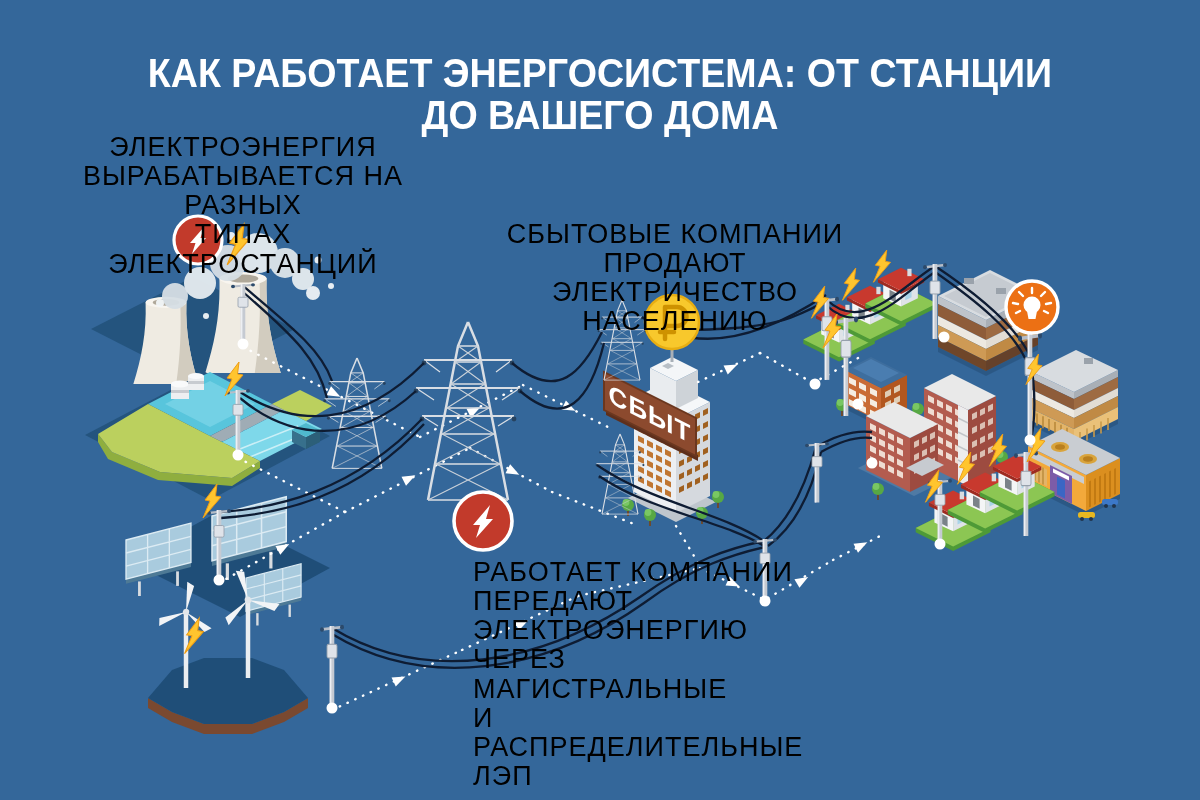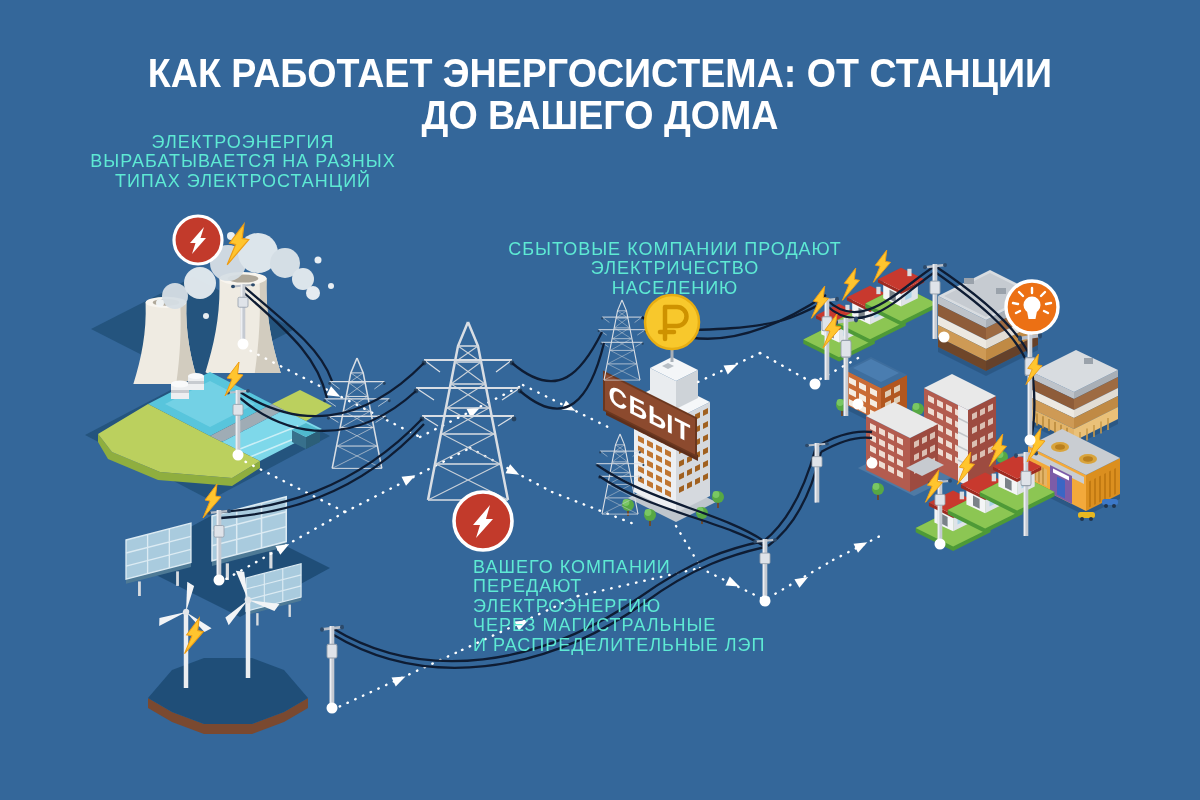--- a/index.html
+++ b/index.html
@@ -1,20 +1,20 @@
 <!DOCTYPE html>
 <html><head>
 <meta charset="utf-8">
 <style>
   html,body{margin:0;padding:0;background:#20405c;}
   .stage{position:relative;width:1200px;height:800px;overflow:hidden;
          background:#34679A;font-family:"Liberation Sans",sans-serif;}
   .stage svg{position:absolute;left:0;top:0;}
-  .txt{position:absolute;color:#5eead4;white-space:pre-line;
-       font-size:18px;line-height:1.08;letter-spacing:1px;font-weight:400;}
+  .txt{position:absolute;color:#000000;white-space:pre-line;
+       font-size:27px;line-height:1.08;letter-spacing:1px;font-weight:400;}
   .txt.center{text-align:center;}
   .title{position:absolute;left:0;right:0;top:52px;text-align:center;color:#FFFFFF;
          font-weight:700;font-size:40px;line-height:1.05;white-space:pre-line;
          transform:scaleX(.94);transform-origin:center top;letter-spacing:0;}
 </style>
 </head>
 <body>
 
 <div class="stage" style="background: rgb(52, 103, 154);">
 
@@ -553,22 +553,22 @@
           <line x1="12" y1="4" x2="16" y2="6"></line>
   </g>
 </g>
 </svg>
 
 <div class="title">КАК РАБОТАЕТ ЭНЕРГОСИСТЕМА: ОТ СТАНЦИИ
 ДО ВАШЕГО ДОМА</div>
 <div class="txt center" style="left:63px;top:133px;width:360px;">ЭЛЕКТРОЭНЕРГИЯ
 ВЫРАБАТЫВАЕТСЯ НА РАЗНЫХ
 ТИПАХ ЭЛЕКТРОСТАНЦИЙ</div>
-<div class="txt center" style="left:495px;top:240px;width:360px;">СБЫТОВЫЕ КОМПАНИИ ПРОДАЮТ
+<div class="txt center" style="left:495px;top:220px;width:360px;">СБЫТОВЫЕ КОМПАНИИ ПРОДАЮТ
 ЭЛЕКТРИЧЕСТВО
 НАСЕЛЕНИЮ</div>
-<div class="txt" style="left:473px;top:558px;width:320px;">ВАШЕГО КОМПАНИИ
+<div class="txt" style="left:473px;top:558px;width:320px;">РАБОТАЕТ КОМПАНИИ
 ПЕРЕДАЮТ
 ЭЛЕКТРОЭНЕРГИЮ
 ЧЕРЕЗ МАГИСТРАЛЬНЫЕ
 И РАСПРЕДЕЛИТЕЛЬНЫЕ ЛЭП</div>
 
 </div>
 
 </body></html>

